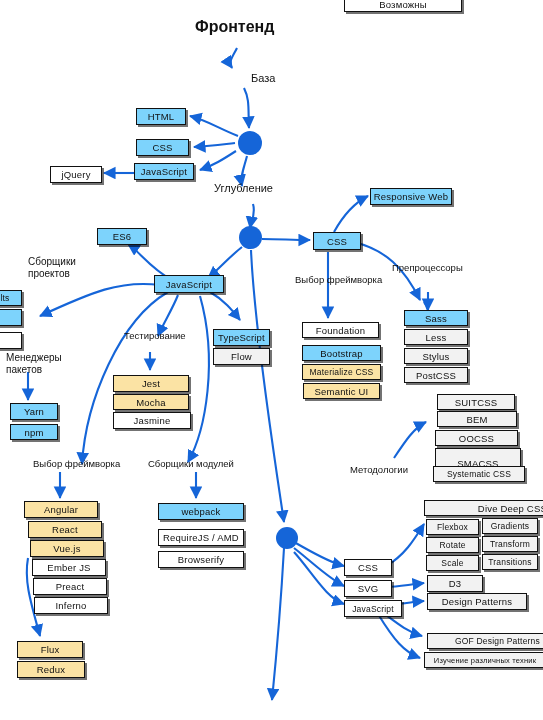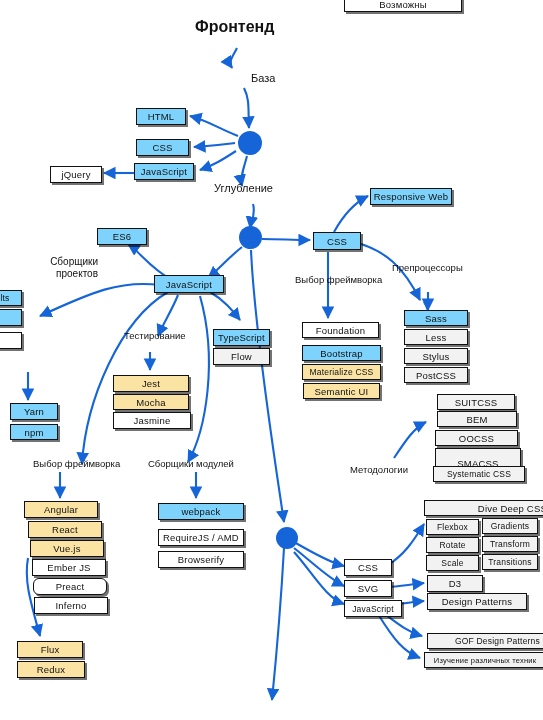--- a/index.html
+++ b/index.html
@@ -14,21 +14,21 @@
         letter-spacing:.2px;}
   .node.yellow{background:#7dd3fc;}
   .node.cream{background:#FBE3A4;}
   .node.grey{background:#F2F2F2;}
   .node.right{justify-content:flex-end;padding-right:4px;}
   .node.tiny{font-size:8.5px;}
 
   .label{position:absolute;font-size:10px;color:#111;white-space:nowrap;}
   .label.big{font-weight:bold;font-size:16px;}
   .label.mid{font-size:11px;}
-  .label.w{white-space:normal;width:70px;line-height:12px;text-align:right;}
+  .label.w{white-space:normal;width:70px;line-height:12px;text-align:left;}
 
   .hub{position:absolute;border-radius:50%;background:#1565D8;}
 </style>
 </head>
 <body>
 
 <div id="root">
 
   <svg class="links" viewBox="0 0 543 720">
     <defs>
@@ -105,20 +105,21 @@
   </svg>
 
   <div class="hub" style="left:238px;top:131px;width:24px;height:24px;"></div>
   <div class="hub" style="left:239px;top:226px;width:23px;height:23px;"></div>
   <div class="hub" style="left:276px;top:527px;width:22px;height:22px;"></div>
 
   <div class="label big" style="left:195px;top:18px;">Фронтенд</div>
   <div class="label mid" style="left:222px;top:72px;padding-left:29px;">База</div>
   <div class="label mid" style="left:214px;top:182px;">Углубление</div>
   <div class="label w" style="left:28px;top:256px;">Сборщики проектов</div>
+  <div class="label w" style="left:6px;top:352px;">Менеджеры пакетов</div>
   <div class="label" style="left:124px;top:330px;font-size:9.5px;">Тестирование</div>
   <div class="label" style="left:33px;top:458px;font-size:9.5px;">Выбор фреймворка</div>
   <div class="label" style="left:148px;top:458px;font-size:9.5px;">Сборщики модулей</div>
   <div class="label" style="left:295px;top:274px;font-size:9.5px;">Выбор фреймворка</div>
   <div class="label" style="left:392px;top:262px;font-size:9.5px;">Препроцессоры</div>
   <div class="label" style="left:350px;top:464px;font-size:9.5px;">Методологии</div>
 
   <div class="node" style="left:344px;top:-4px;width:118px;height:16px;">Возможны</div>
 
   <div class="node yellow" style="left:136px;top:108px;width:50px;height:17px;">HTML</div>
@@ -140,21 +141,21 @@
   <div class="node cream" style="left:113px;top:394px;width:76px;height:16px;">Mocha</div>
   <div class="node" style="left:113px;top:412px;width:78px;height:17px;">Jasmine</div>
 
   <div class="node yellow" style="left:213px;top:329px;width:57px;height:17px;">TypeScript</div>
   <div class="node grey" style="left:213px;top:348px;width:57px;height:17px;">Flow</div>
 
   <div class="node cream" style="left:24px;top:501px;width:74px;height:17px;">Angular</div>
   <div class="node cream" style="left:28px;top:521px;width:74px;height:17px;">React</div>
   <div class="node cream" style="left:30px;top:540px;width:74px;height:17px;">Vue.js</div>
   <div class="node" style="left:32px;top:559px;width:74px;height:17px;">Ember JS</div>
-  <div class="node" style="left:33px;top:578px;width:74px;height:17px;border-radius:6px;">Preact</div>
+  <div class="node" style="left:33px;top:578px;width:74px;height:17px;">Preact</div>
   <div class="node" style="left:34px;top:597px;width:74px;height:17px;">Inferno</div>
 
   <div class="node cream" style="left:17px;top:641px;width:66px;height:17px;">Flux</div>
   <div class="node cream" style="left:17px;top:661px;width:68px;height:17px;">Redux</div>
 
   <div class="node yellow" style="left:158px;top:503px;width:86px;height:17px;">webpack</div>
   <div class="node" style="left:158px;top:529px;width:86px;height:17px;">RequireJS / AMD</div>
   <div class="node" style="left:158px;top:551px;width:86px;height:17px;">Browserify</div>
 
   <div class="node yellow" style="left:370px;top:188px;width:82px;height:17px;">Responsive Web</div>

